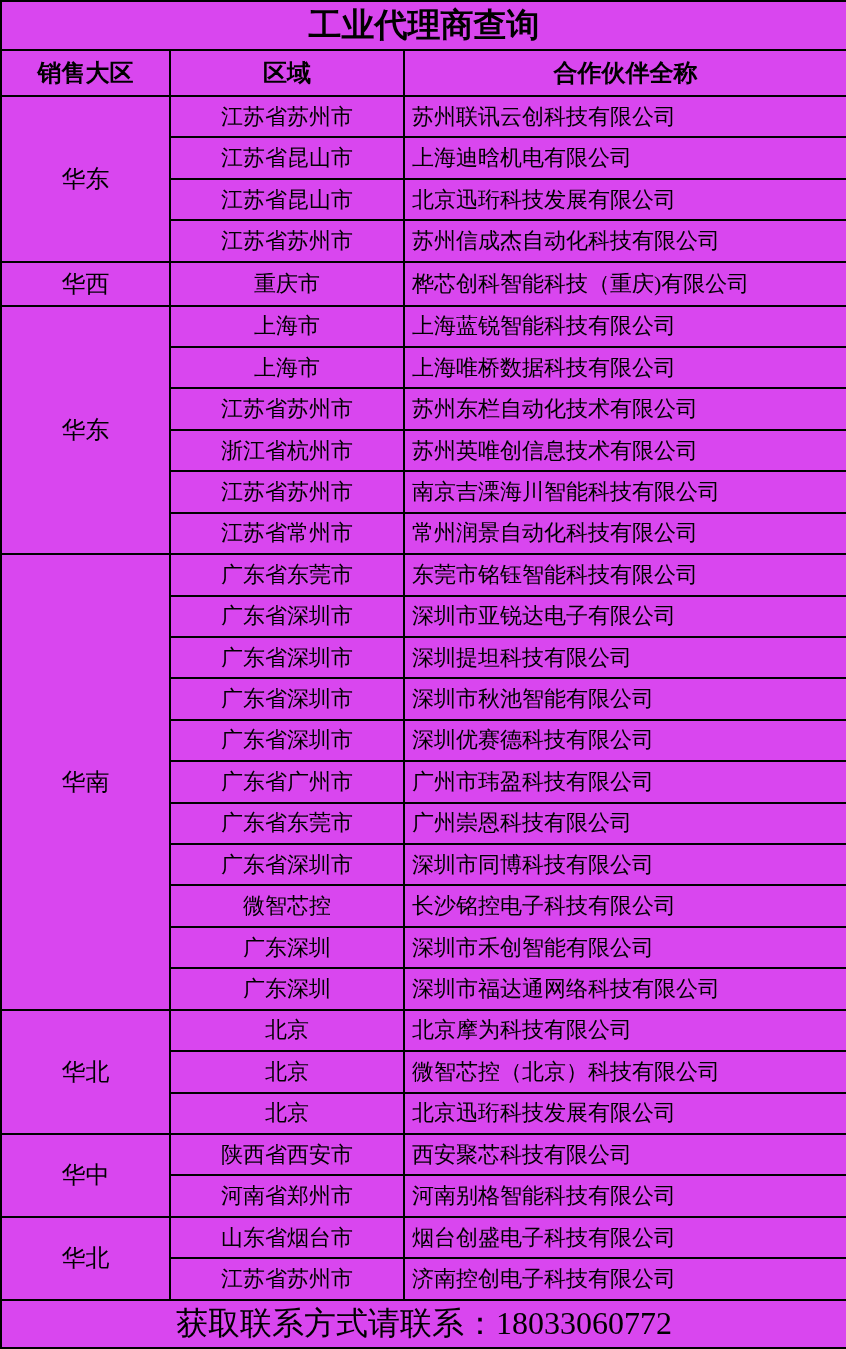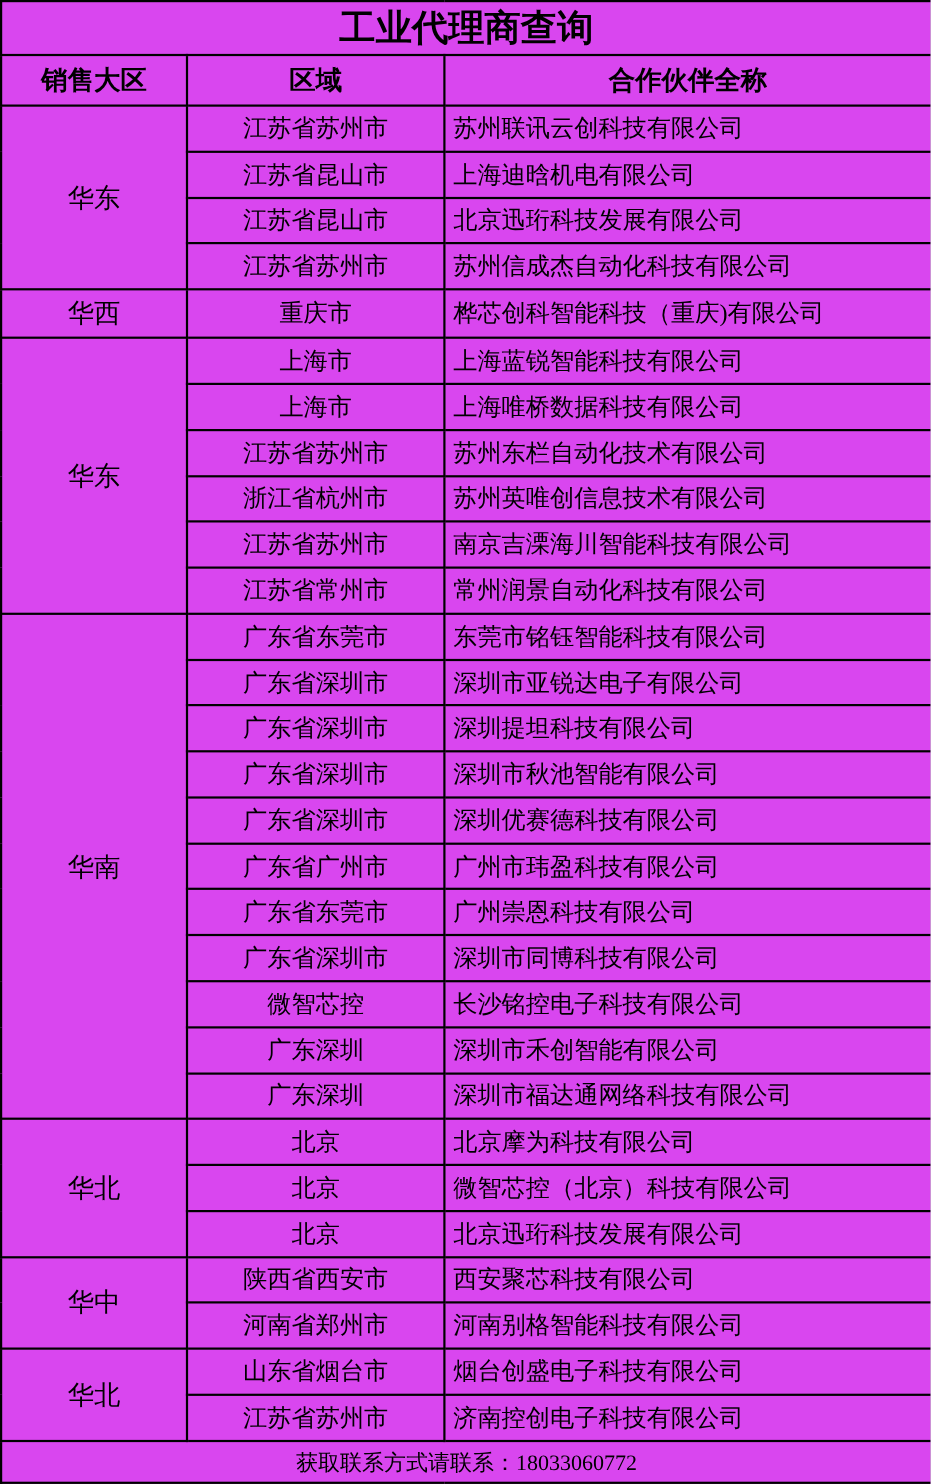--- a/index.html
+++ b/index.html
@@ -60,21 +60,21 @@
     vertical-align: middle;
     padding-left: 7px;
     font-family: "Liberation Serif", "DejaVu Serif", serif;
     font-size: 22px;
   }
   td.footer-cell {
     height: 38px;
     text-align: center;
     vertical-align: middle;
     font-family: "Liberation Serif", "DejaVu Serif", serif;
-    font-size: 20px;
+    font-size: 32px;
   }
 </style>
 </head>
 <body>
 
 <div class="page">
   <table class="agent-table">
     <colgroup>
       <col style="width:169px">
       <col style="width:234px">

